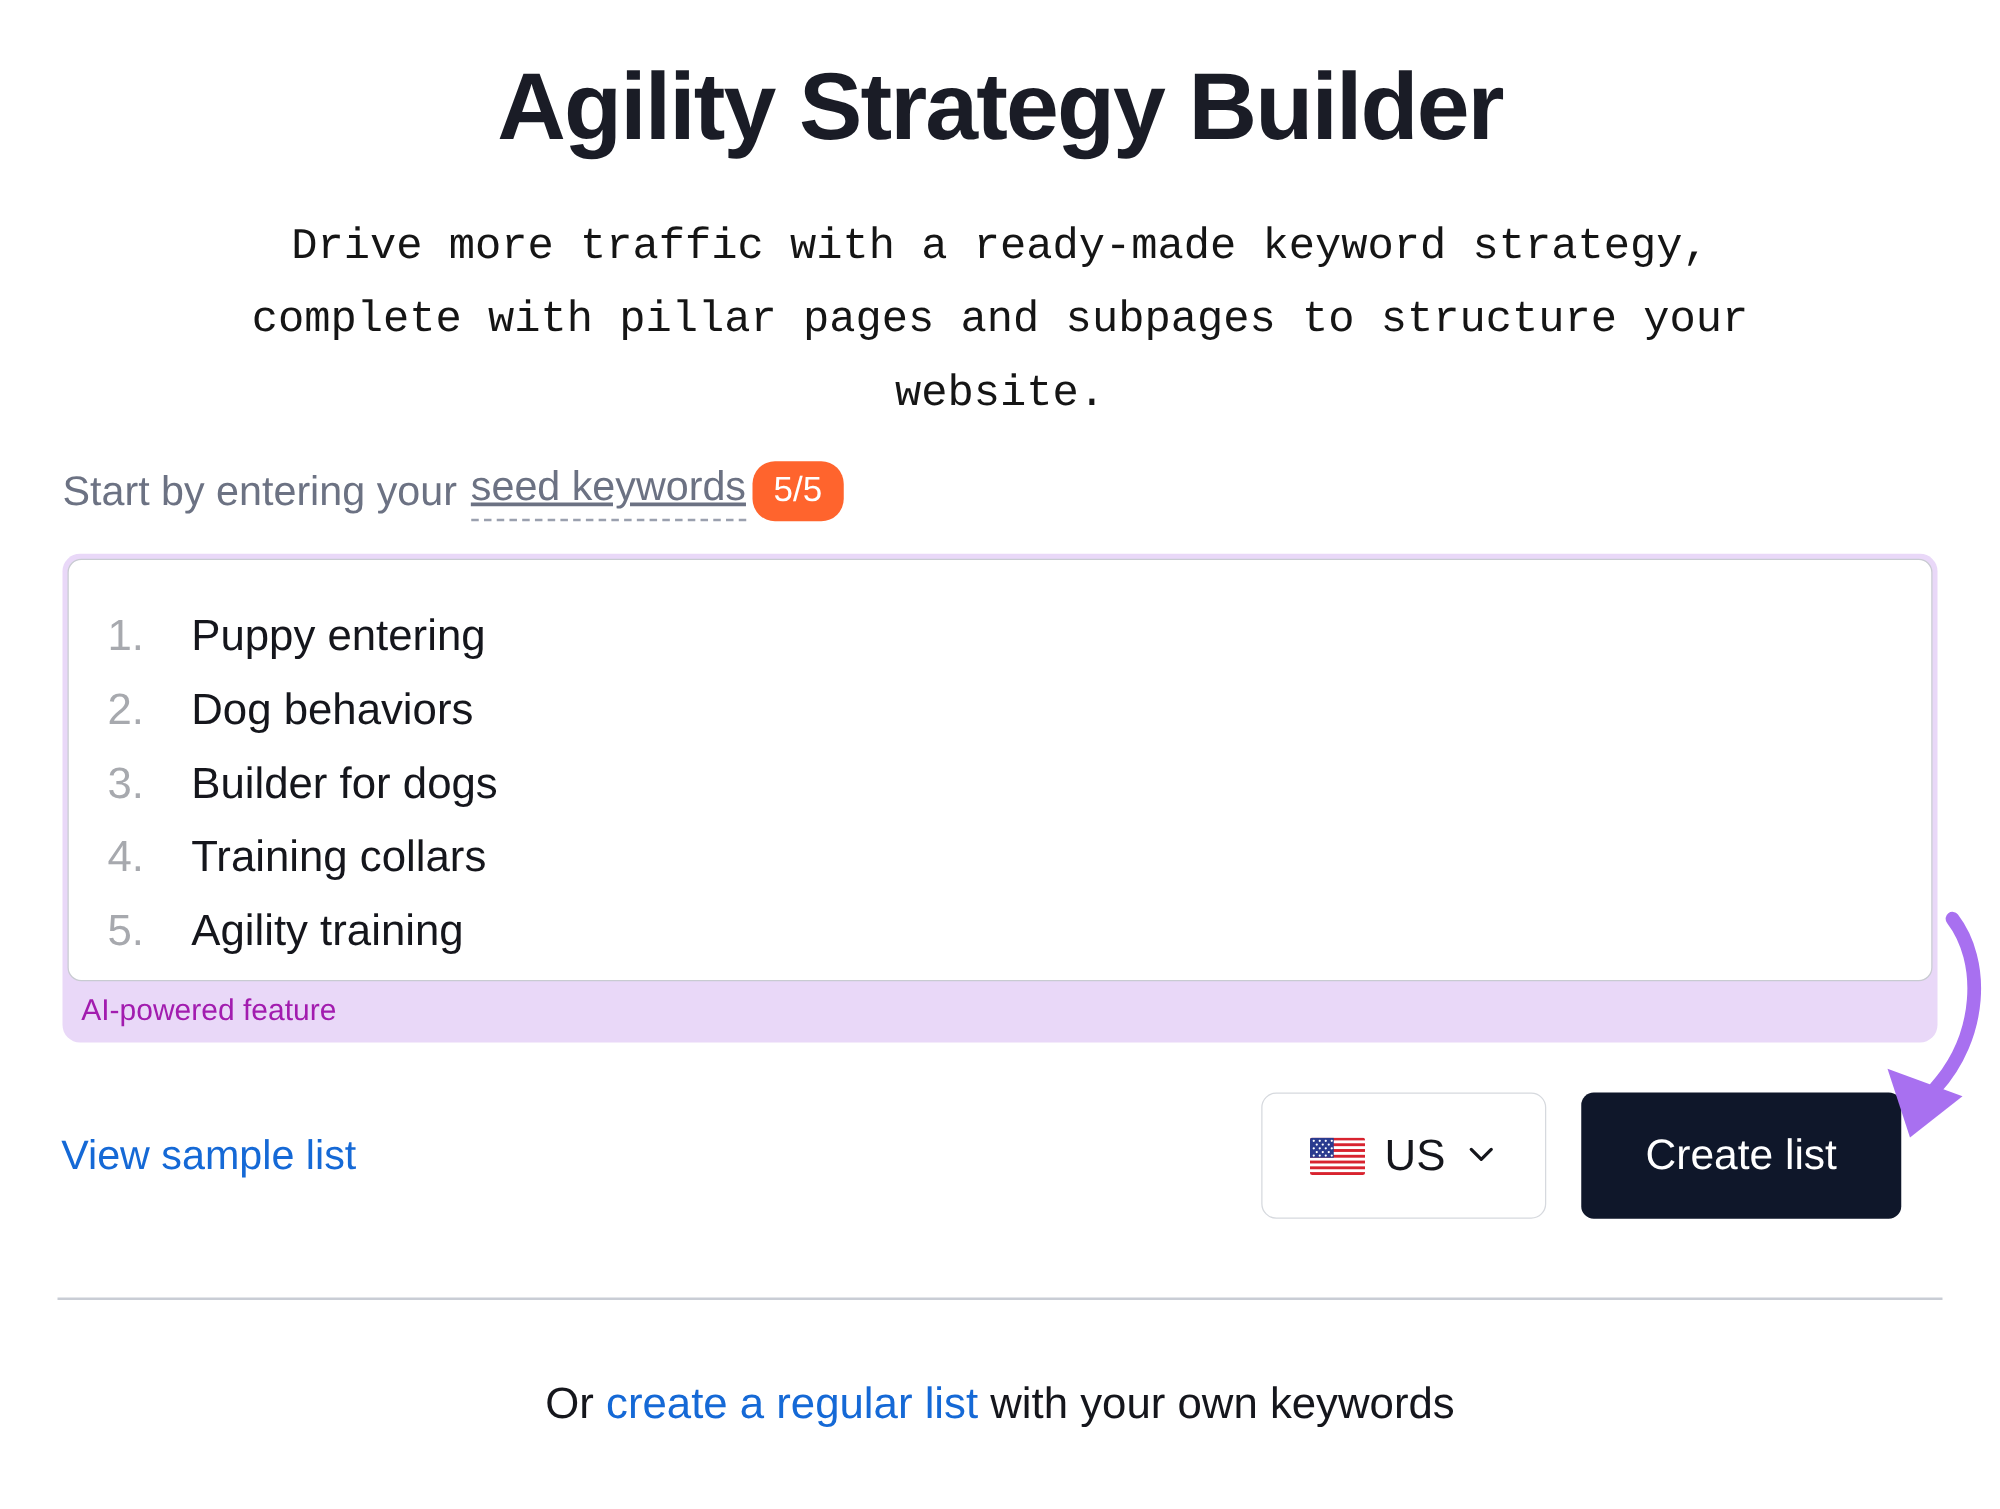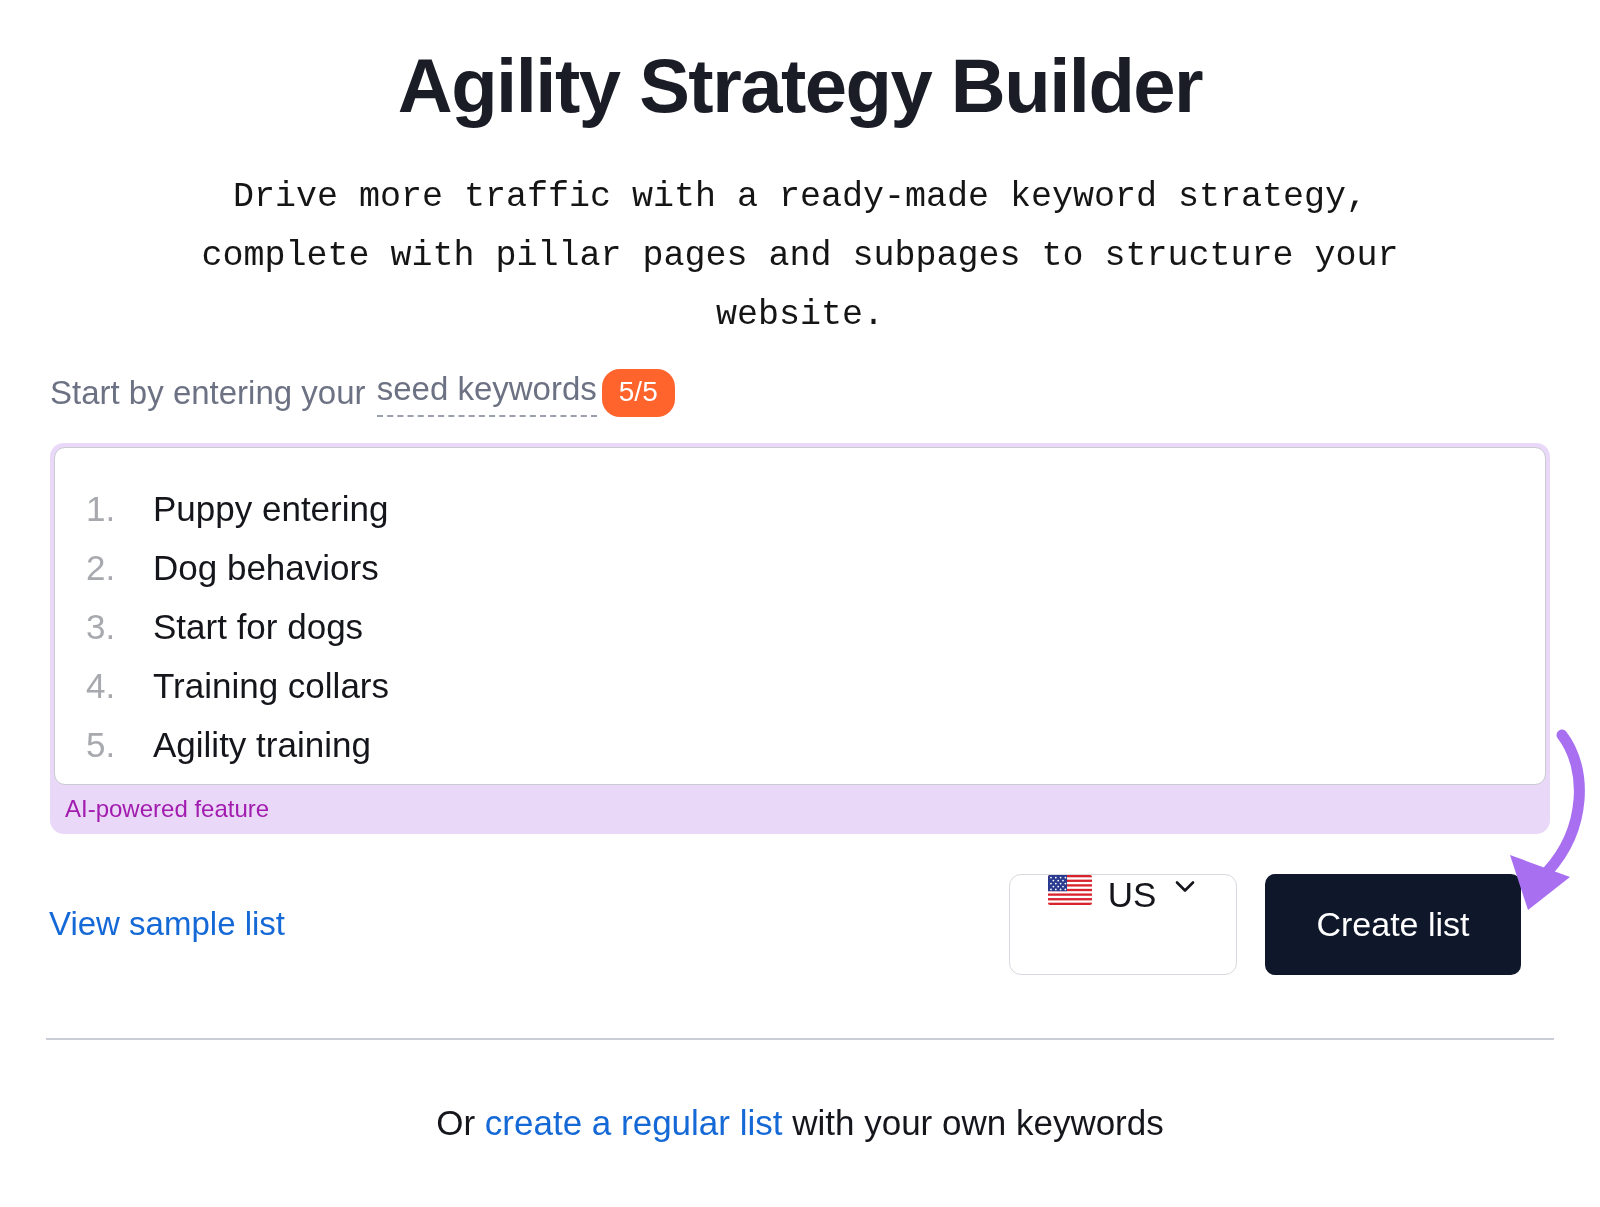--- a/index.html
+++ b/index.html
@@ -64,20 +64,21 @@
     white-space: pre;
   }
 
   .prompt-term {
     font-size: 33px;
     line-height: 40px;
     color: #6C7283;
     border-bottom: 2px dashed #9AA0AE;
     padding-bottom: 6px;
     margin-left: 2px;
+    text-decoration: underline;
   }
 
   .count-badge {
     margin-left: 5px;
     background: #FF642D;
     color: #ffffff;
     font-size: 28px;
     line-height: 28px;
     font-weight: normal;
     border-radius: 18px;
@@ -160,21 +161,21 @@
   .country-select {
     position: absolute;
     left: 1009px;
     top: 874px;
     width: 228px;
     height: 101px;
     background: #ffffff;
     border: 1px solid #D6D9DE;
     border-radius: 12px;
     display: flex;
-    align-items: flex-start;
+    align-items: center;
     justify-content: center;
     gap: 16px;
     cursor: pointer;
   }
 
   .flag-icon {
     width: 44px;
     height: 30px;
     border-radius: 2px;
     overflow: hidden;
@@ -275,21 +276,21 @@
         <div class="kw-item">
           <span class="kw-num">1.</span>
           <span class="kw-text">Puppy entering</span>
         </div>
         <div class="kw-item">
           <span class="kw-num">2.</span>
           <span class="kw-text">Dog behaviors</span>
         </div>
         <div class="kw-item">
           <span class="kw-num">3.</span>
-          <span class="kw-text">Start for dogs</span>
+          <span class="kw-text">Builder for dogs</span>
         </div>
         <div class="kw-item">
           <span class="kw-num">4.</span>
           <span class="kw-text">Training collars</span>
         </div>
         <div class="kw-item">
           <span class="kw-num">5.</span>
           <span class="kw-text">Agility training</span>
         </div>
         <div class="kw-item partial">

